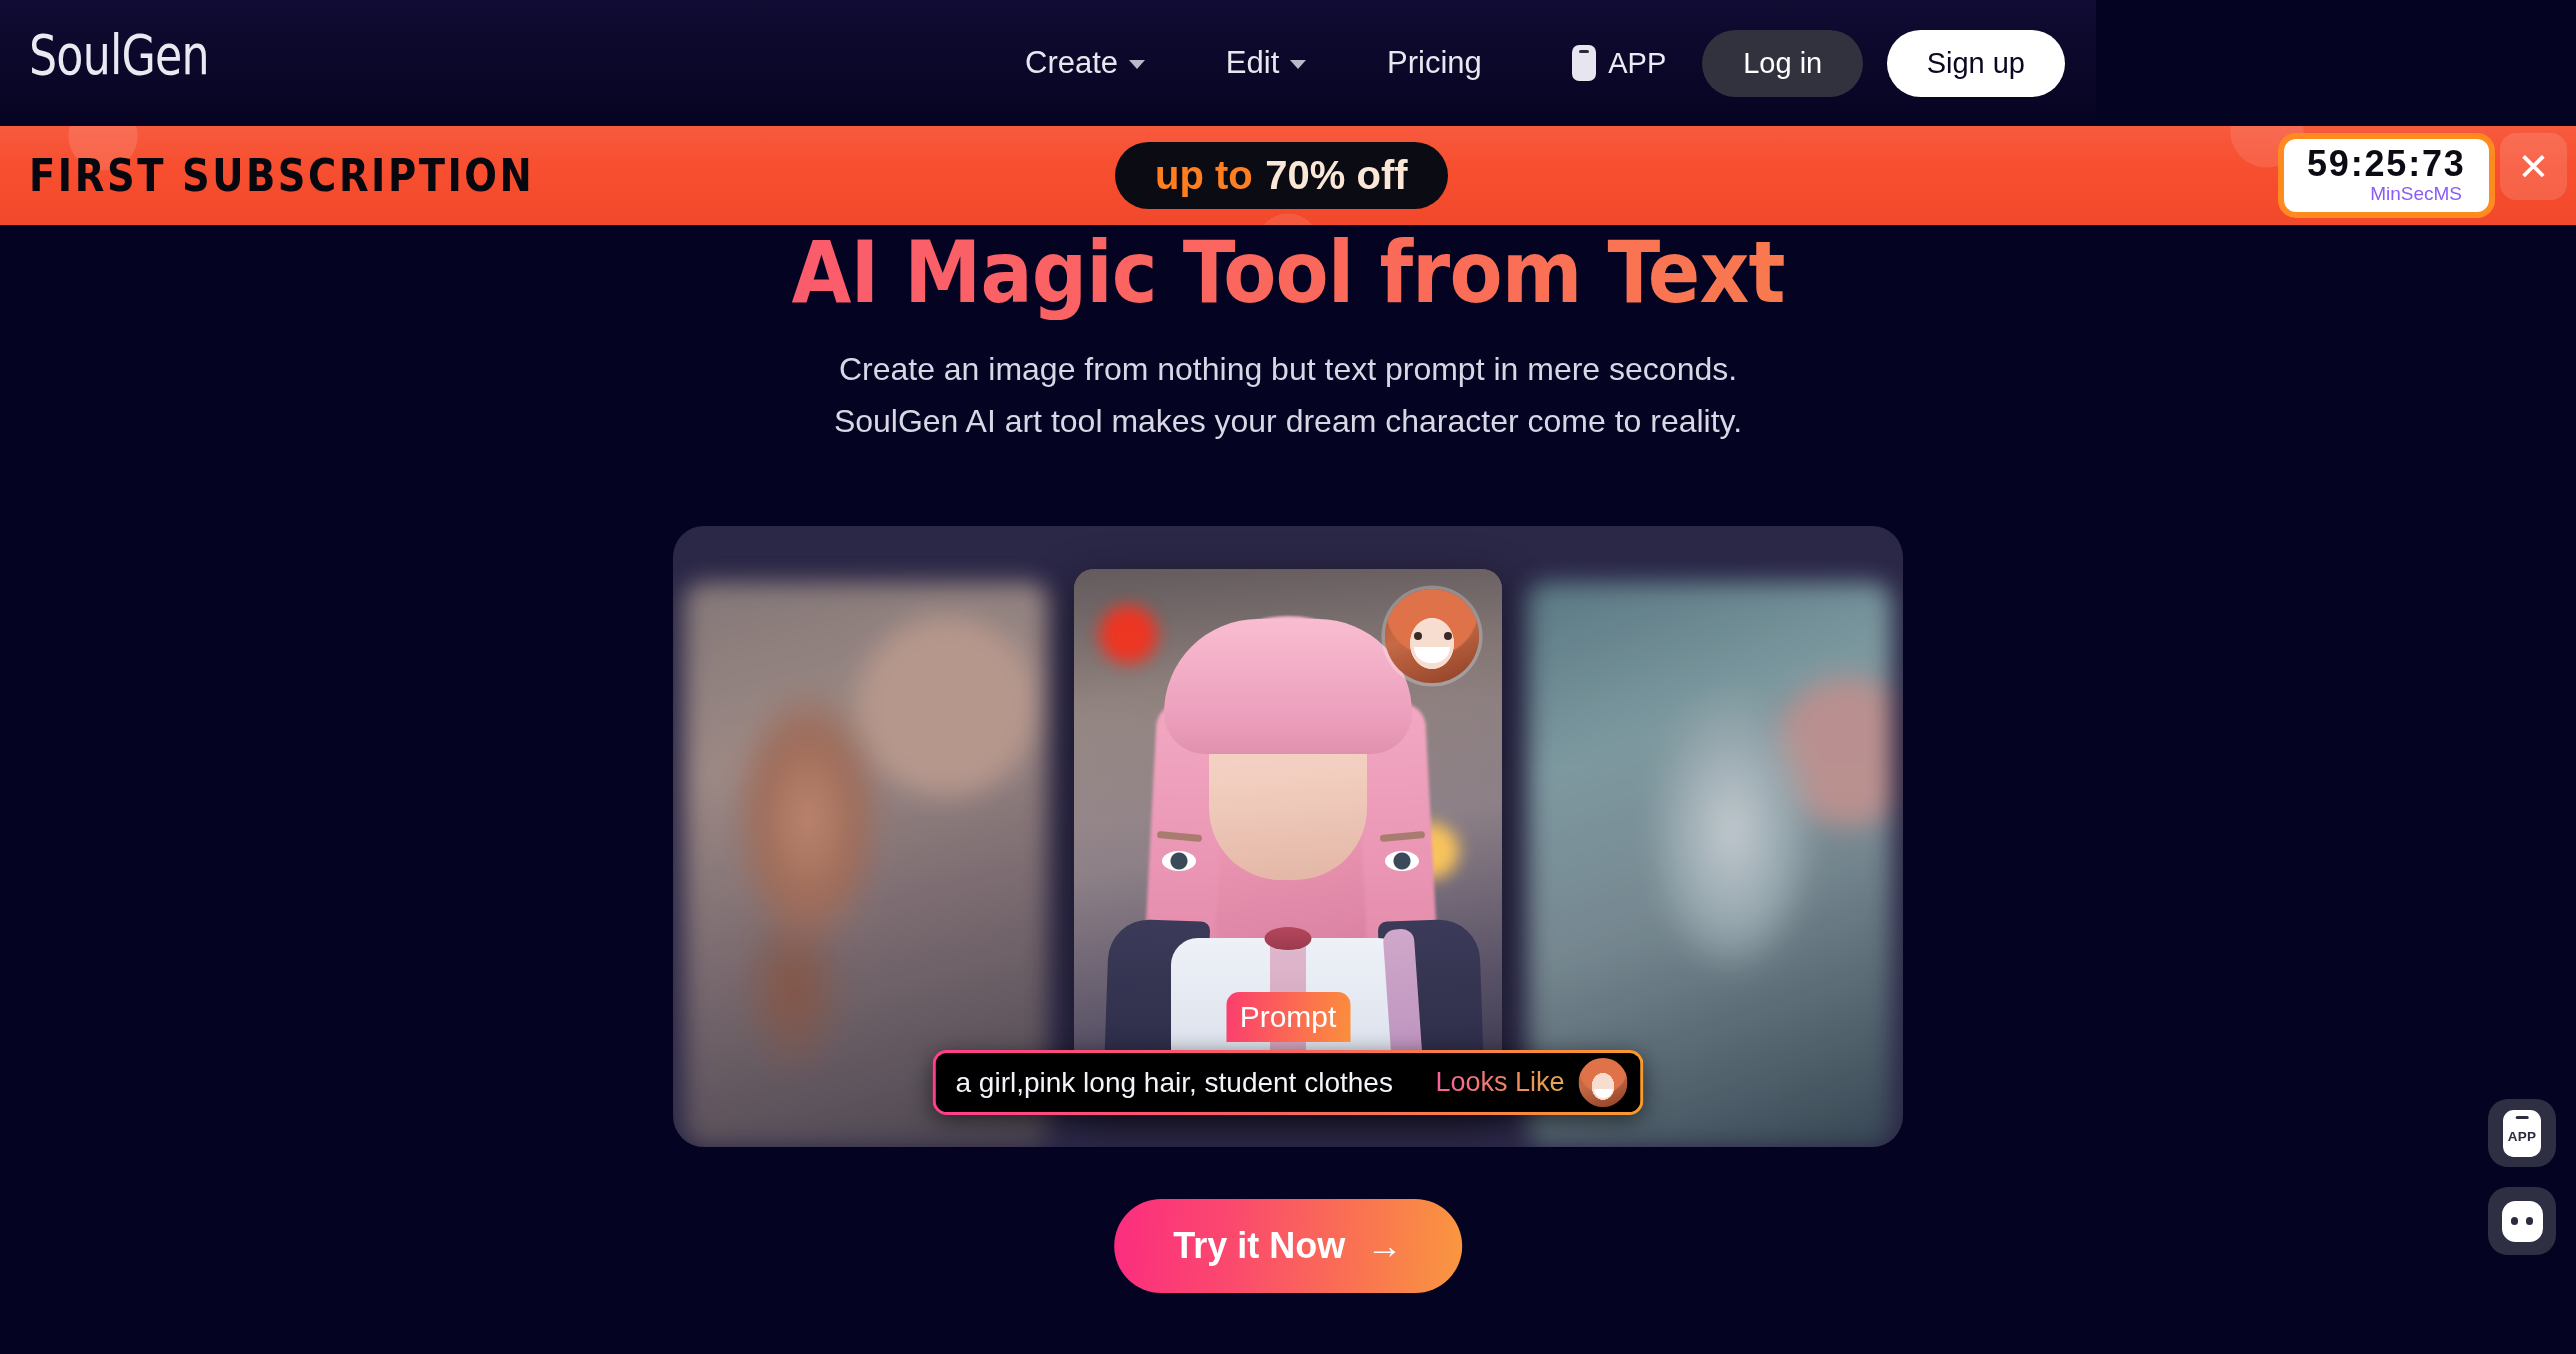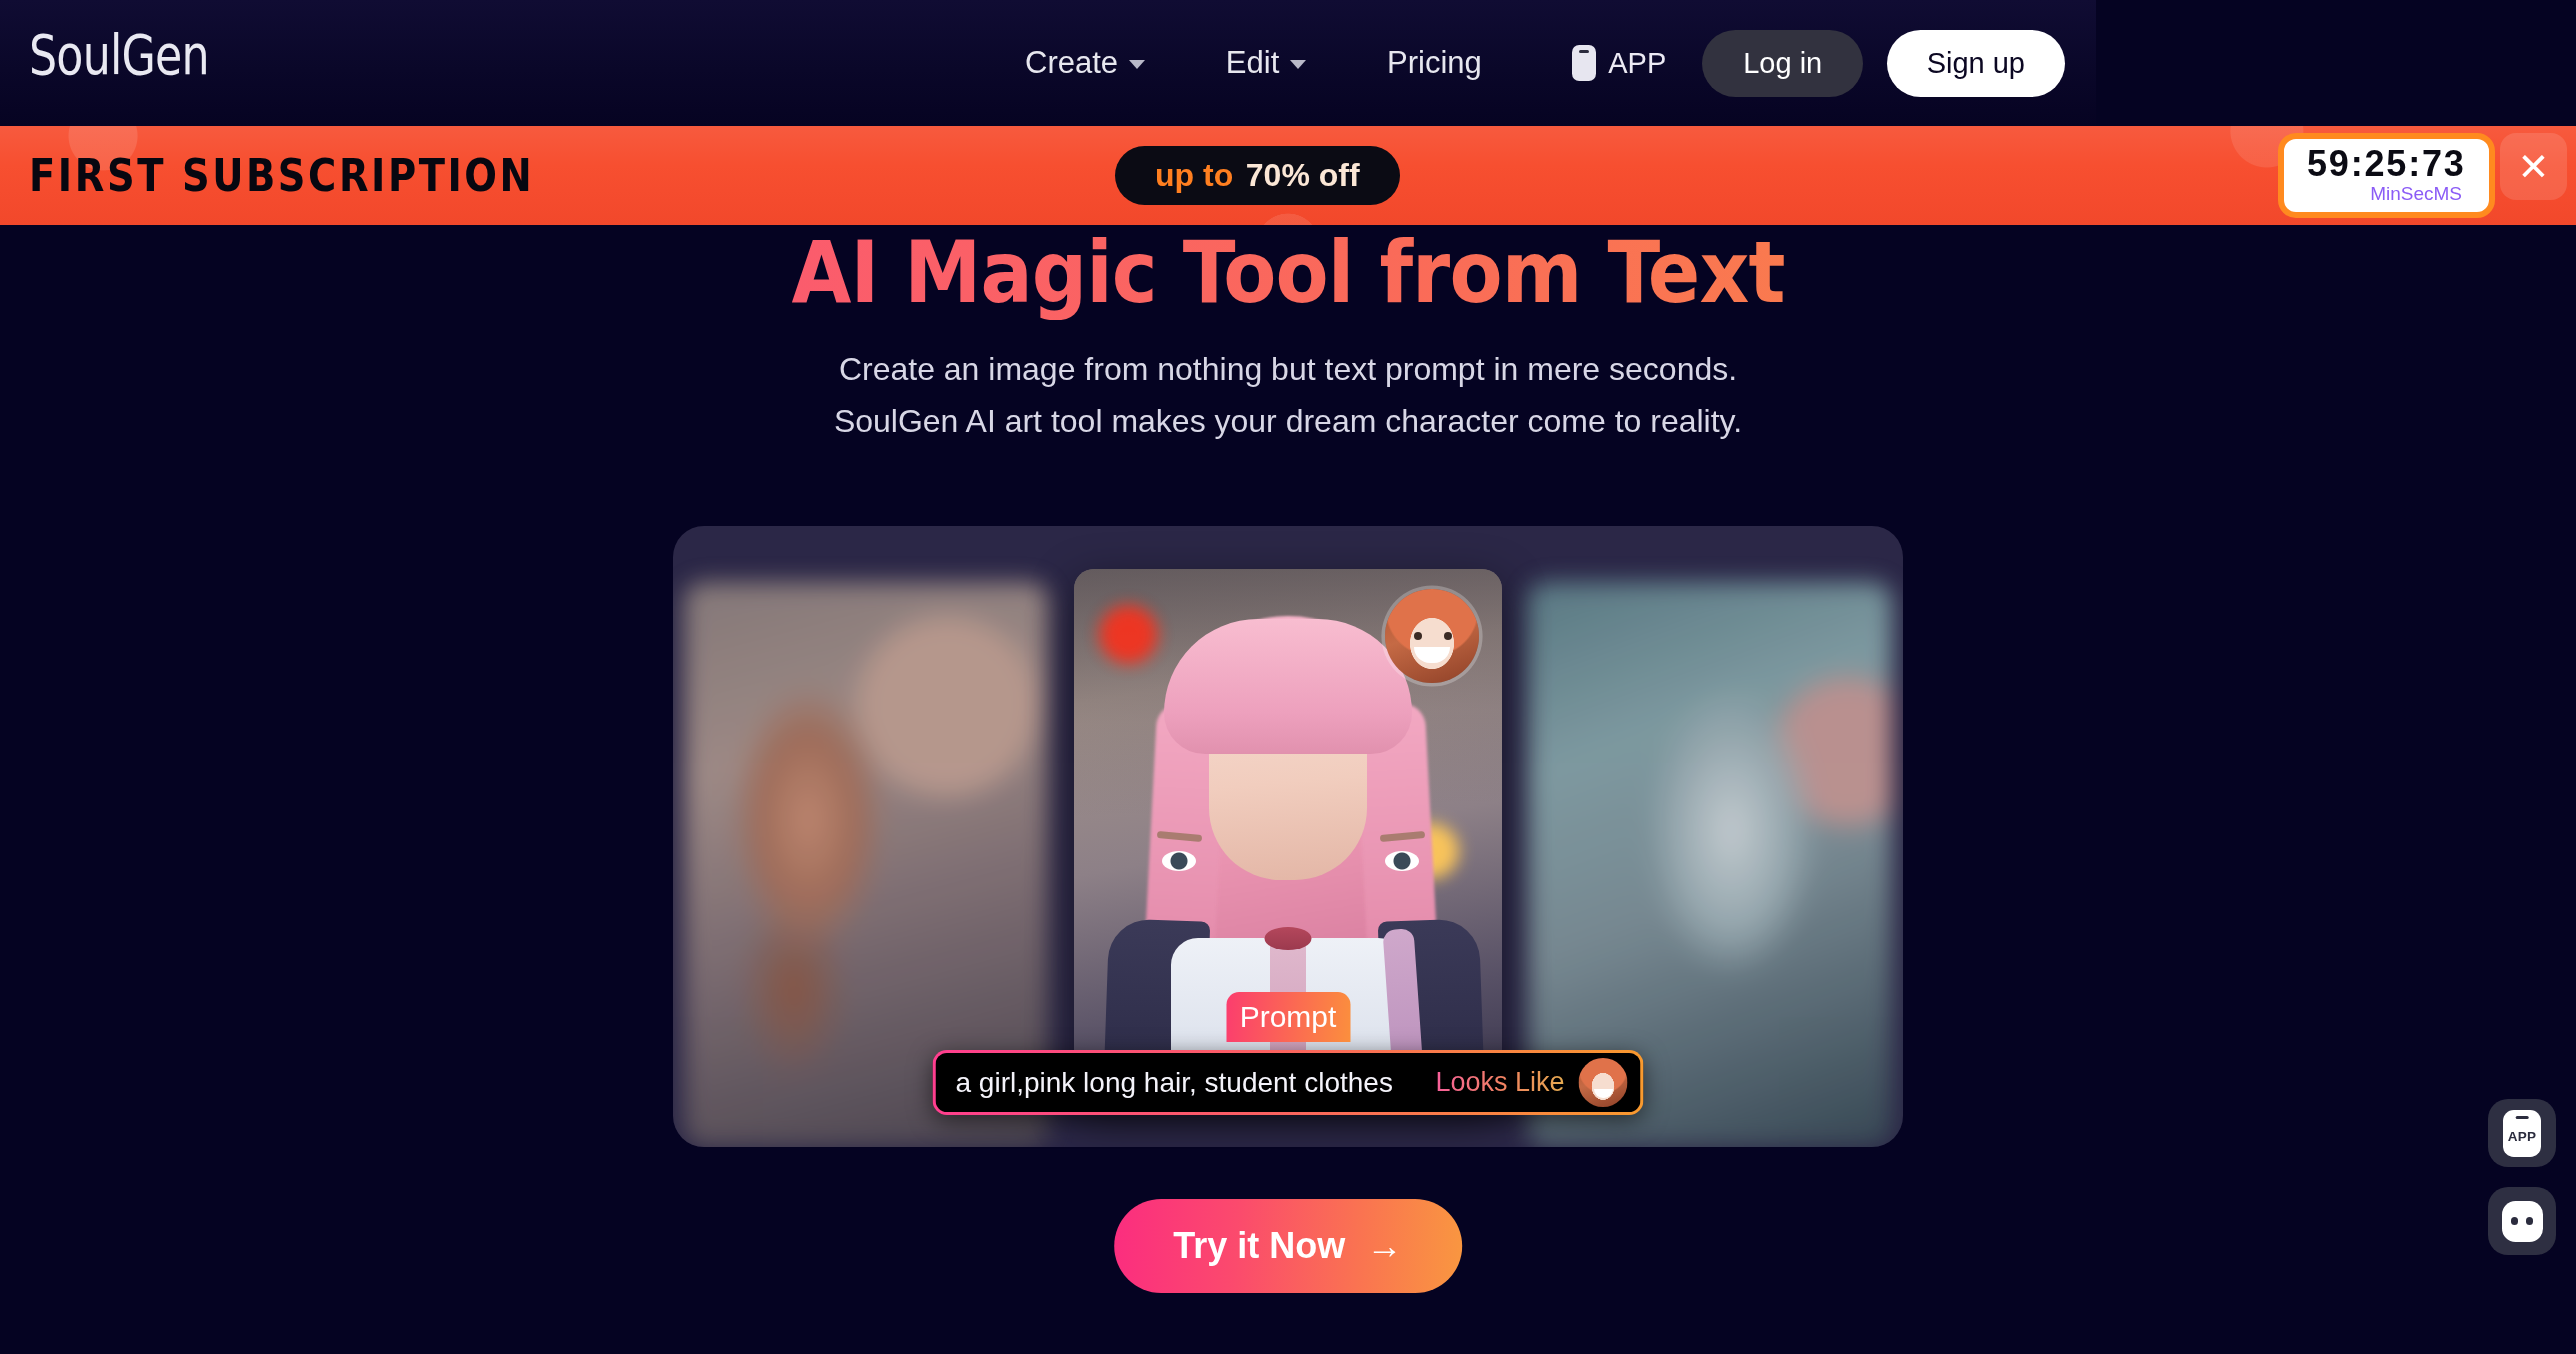--- a/index.html
+++ b/index.html
@@ -86,21 +86,21 @@
     position:absolute; left:29px;
     font-size:45px; font-weight:700; color:#070710;
     letter-spacing:2.7px;
     font-family:"DejaVu Sans Condensed","Liberation Sans", sans-serif;
     transform:scaleX(0.95); transform-origin:left center;
   }
   .promo-badge {
     position:absolute; left:1115px;
     background:#0b0b14; border-radius:36px;
     padding:10.8px 40px; display:flex; align-items:flex-end; gap:12.6px;
-    font-size:32px; font-weight:700;
+    font-size:40px; font-weight:700;
   }
   .promo-badge .up-to { color:#ff7f20; }
   .promo-badge .pct   { color:#fbe7d6; }
   .timer {
     position:absolute; right:81px;
     background:#fff; border:6.3px solid #ff8a1f; border-radius:18px;
     padding:5.4px 23.4px 7.2px; text-align:center; color:#0b0b14;
     min-width:216px;
   }
   .timer-digits {

